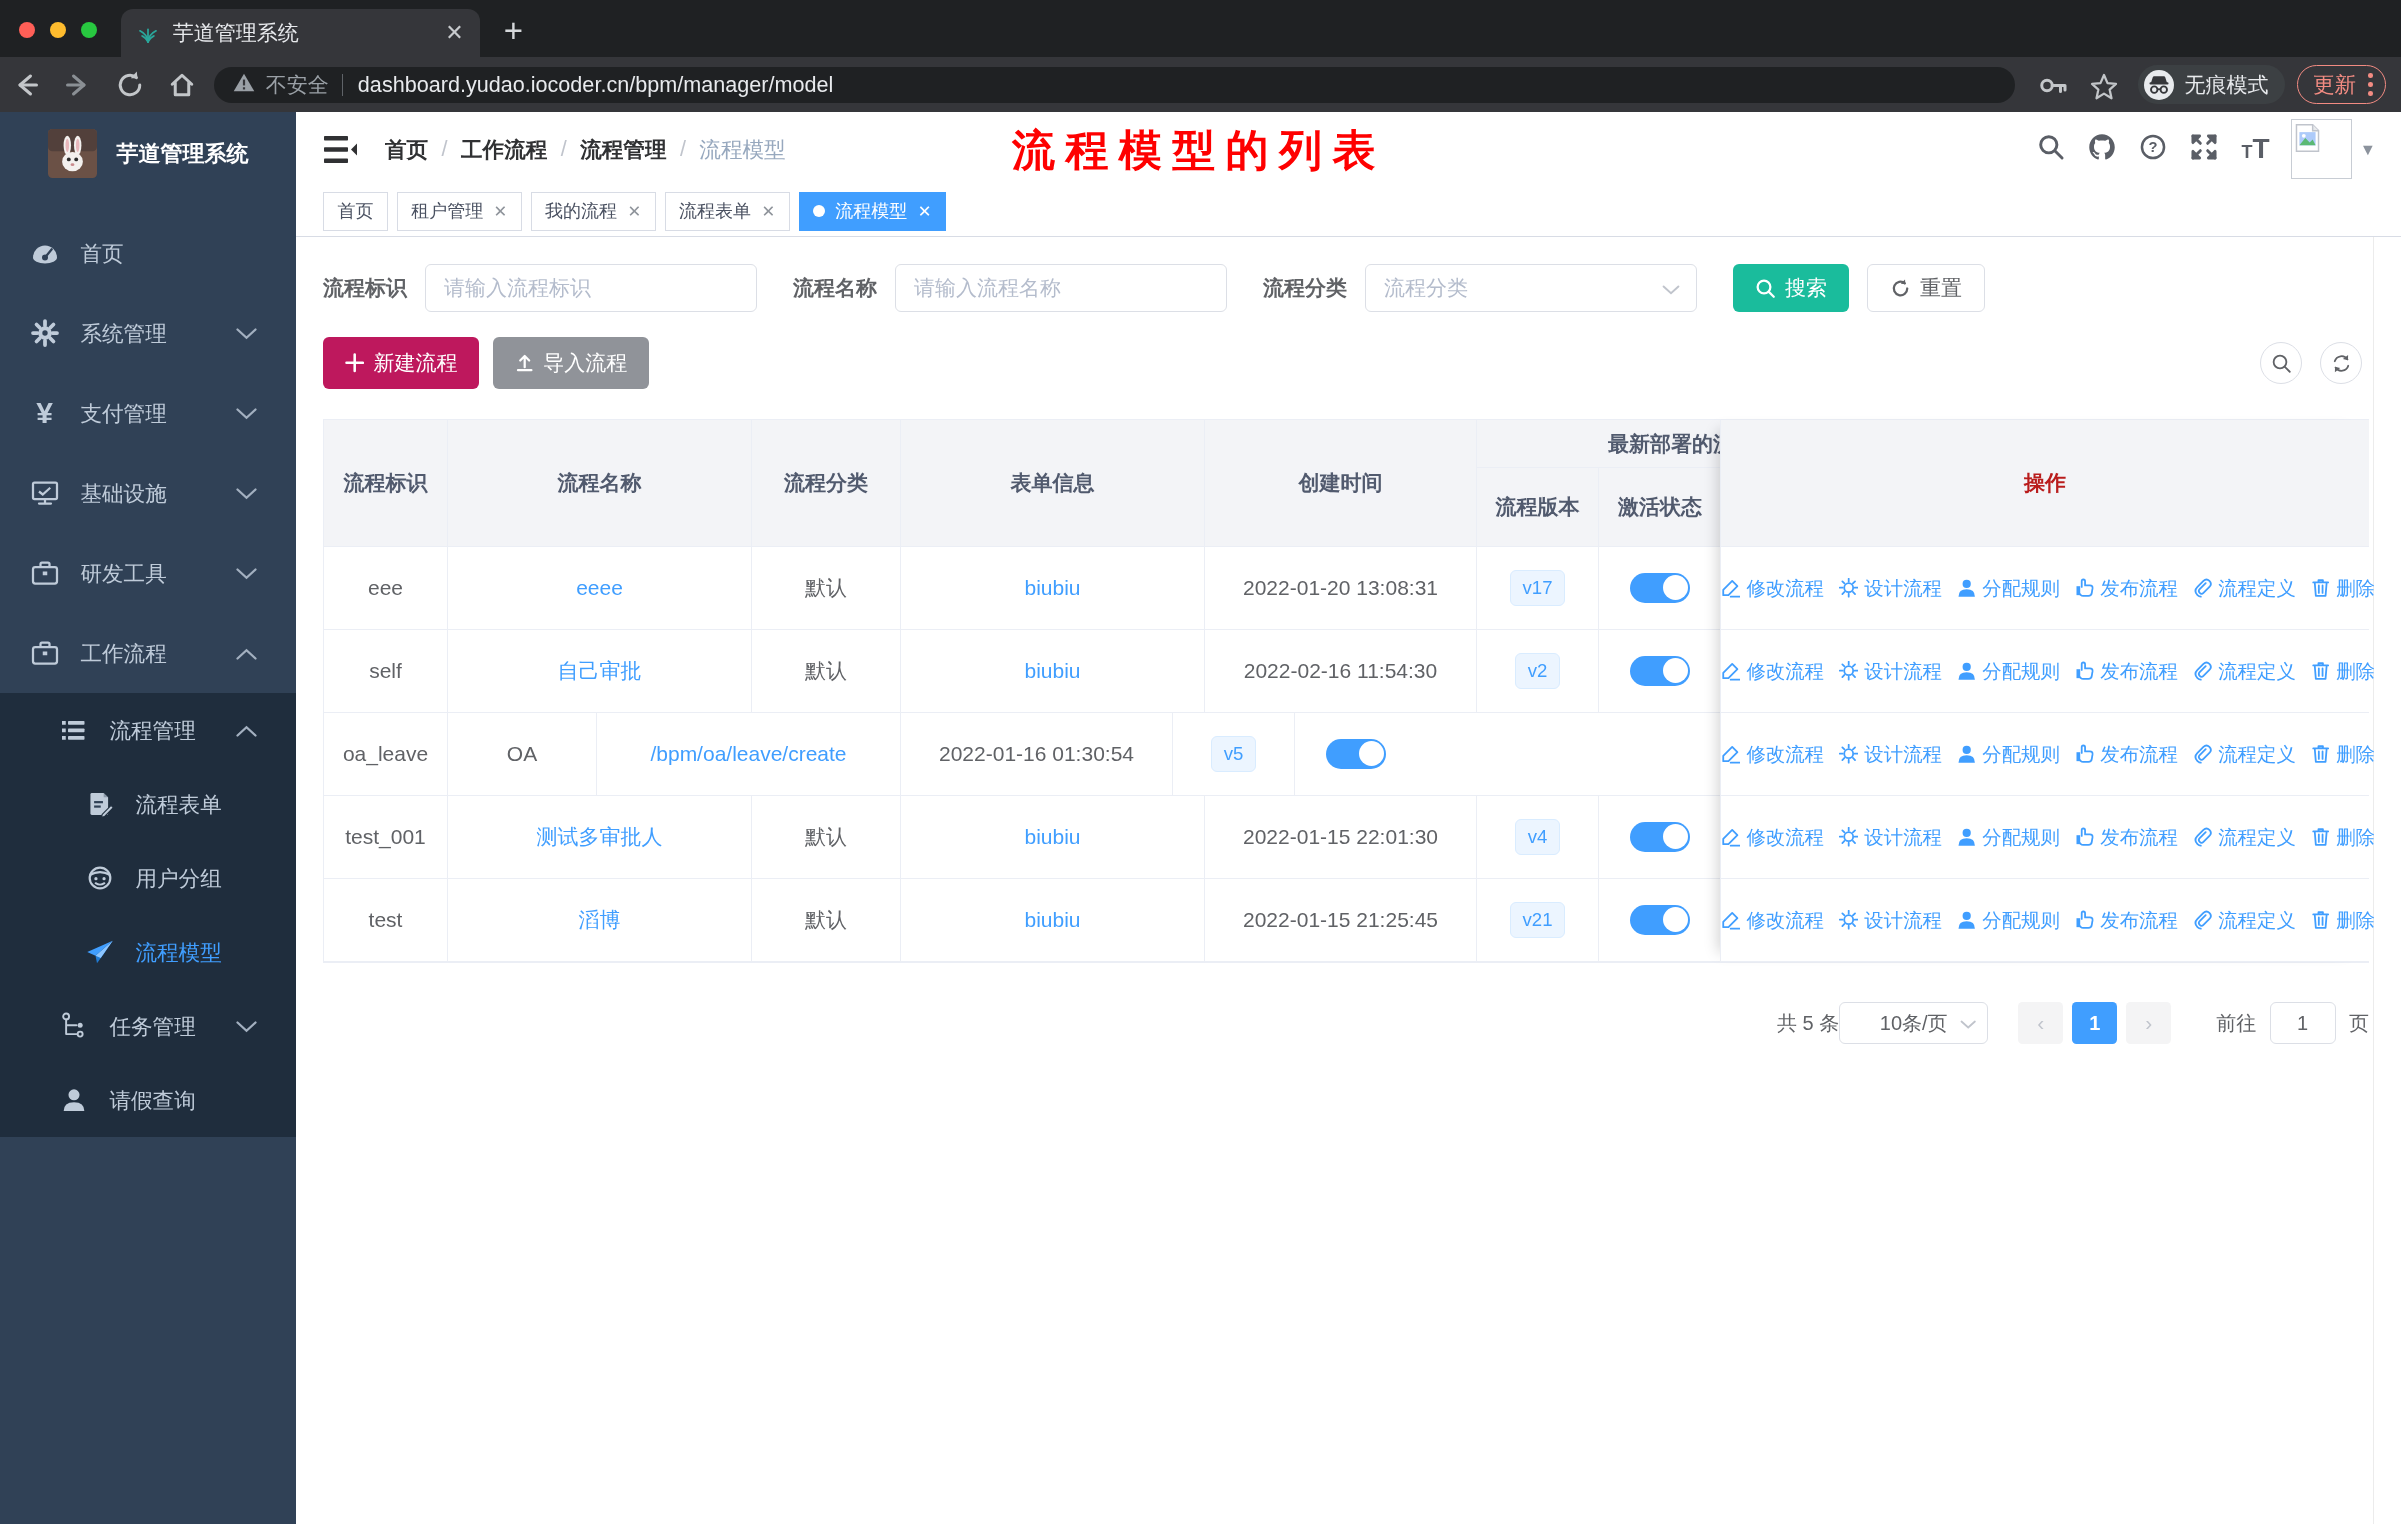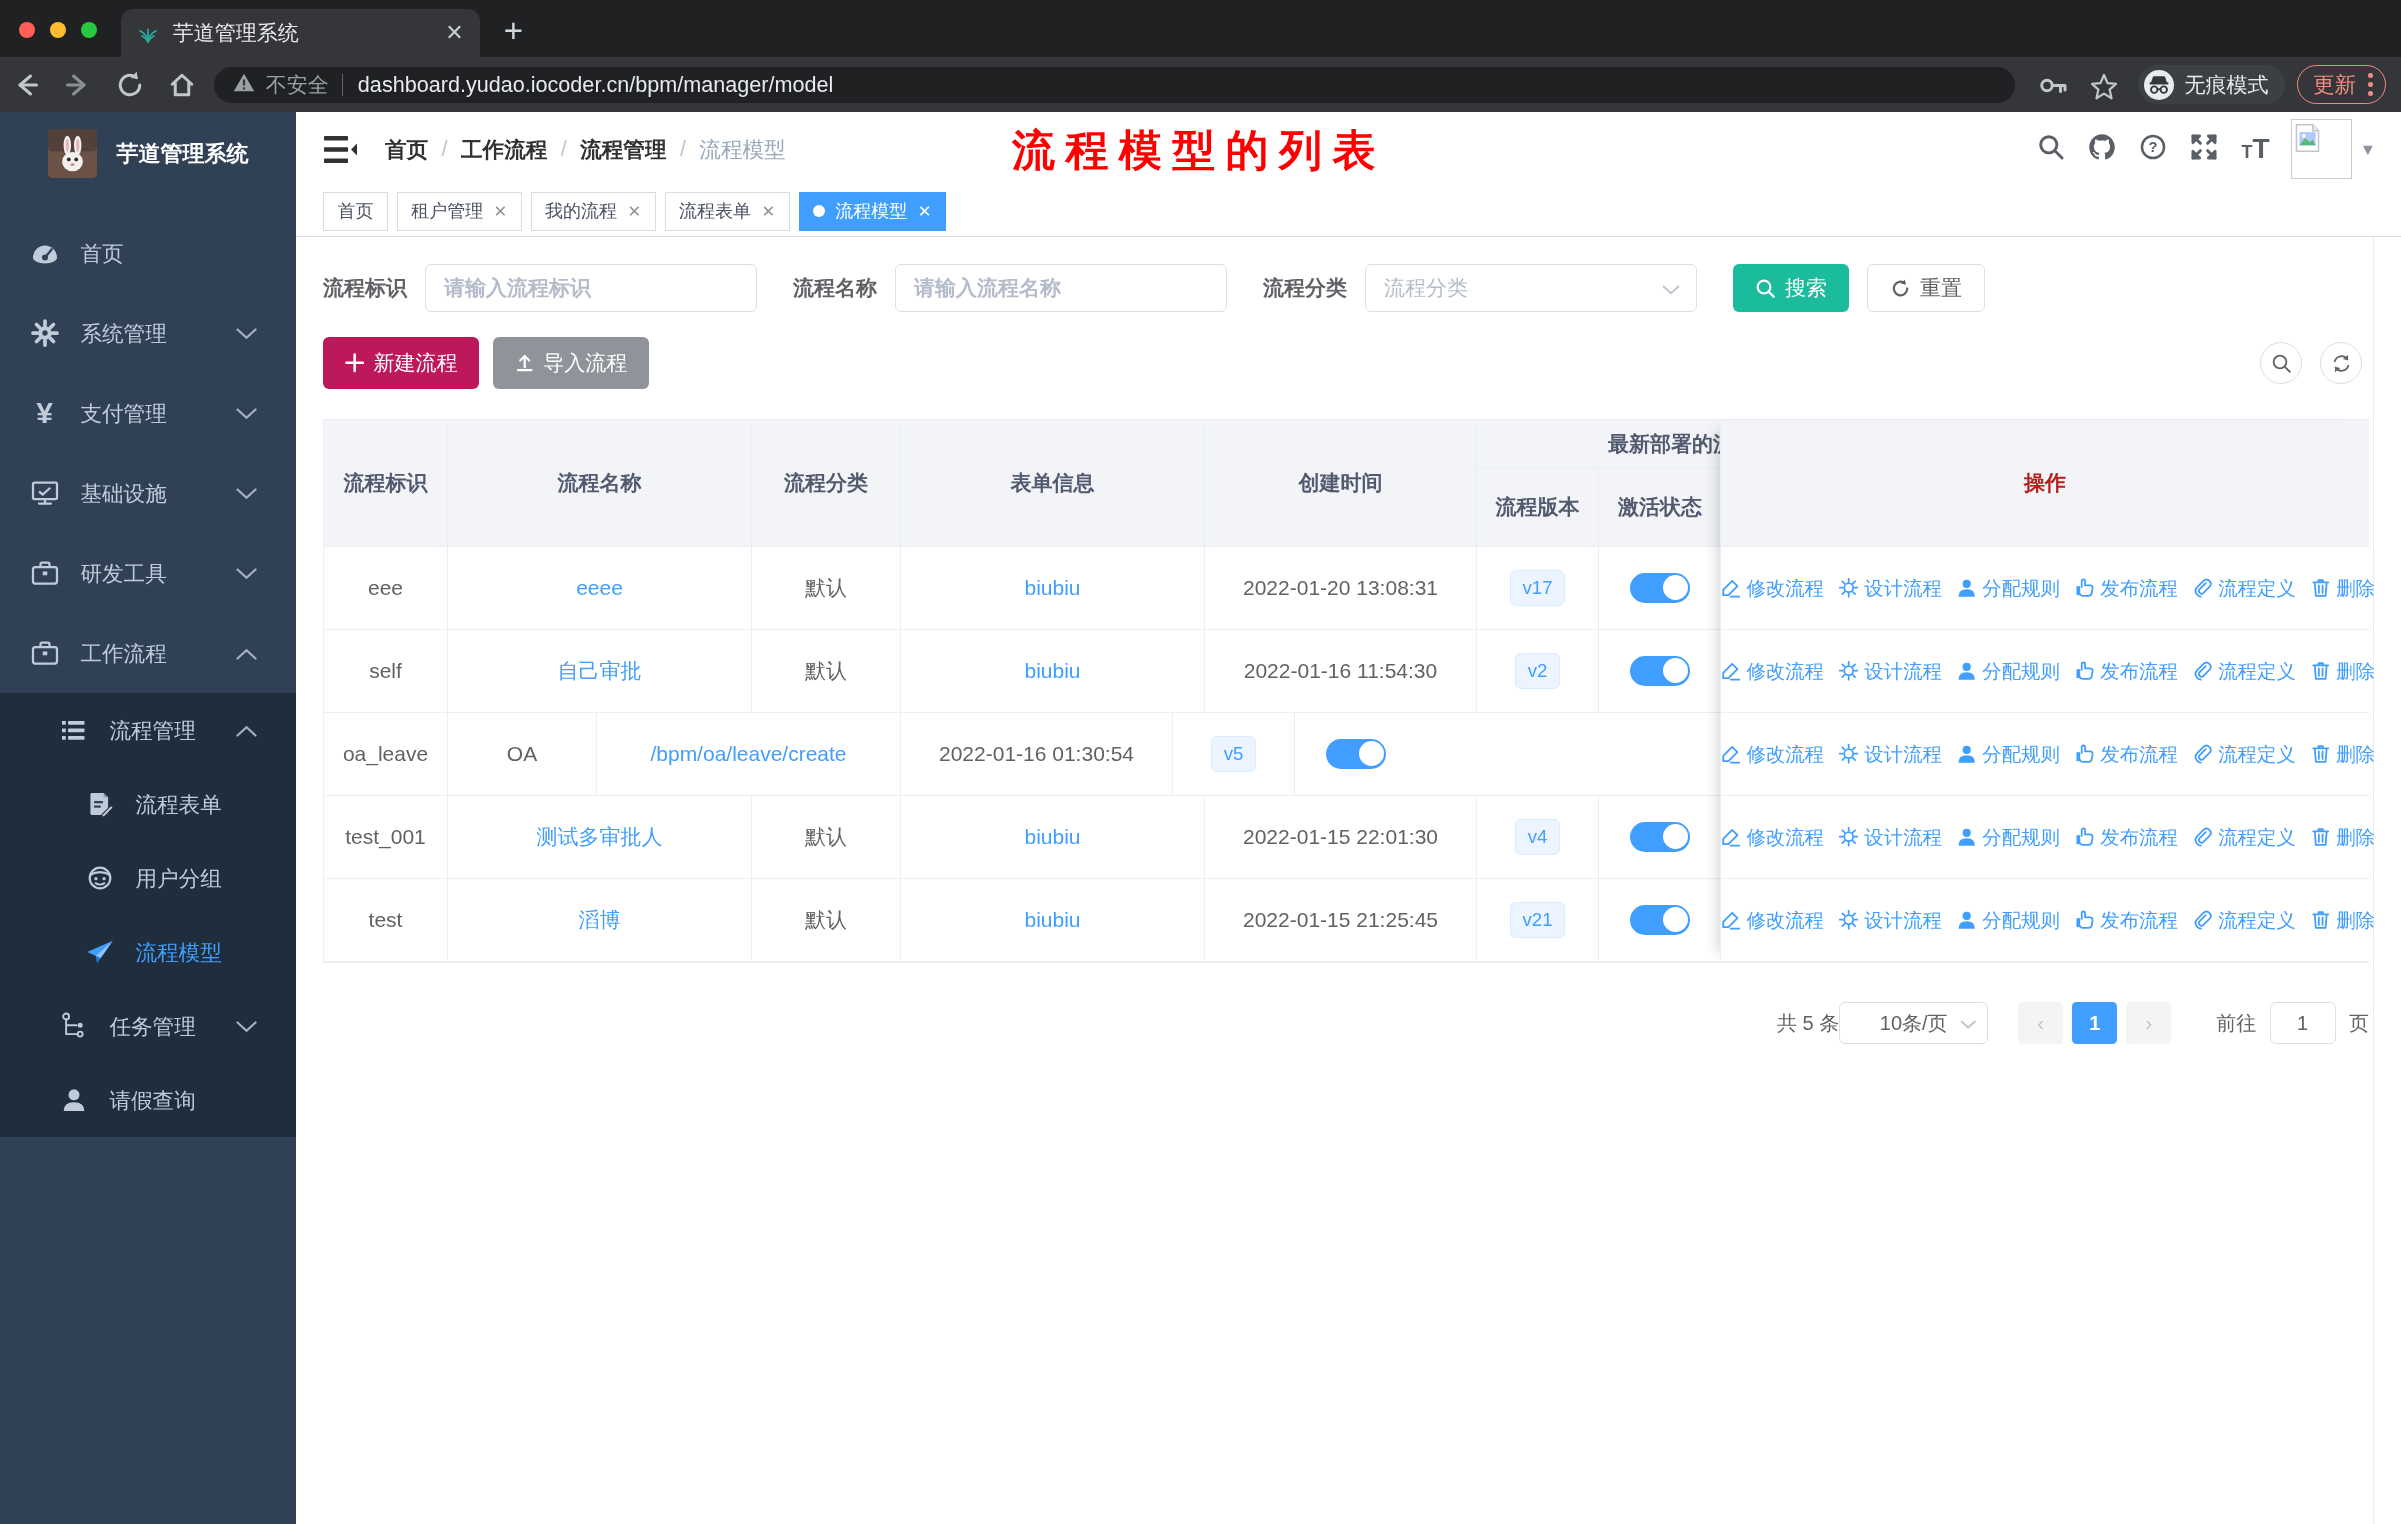--- a/index.html
+++ b/index.html
@@ -77,21 +77,21 @@
   .tag.active { background:#409eff; border-color:#409eff; color:#fff; }
   .tag.active .tag-close { color:#fff; }
   .tag-dot { width:12px; height:12px; border-radius:50%; background:#fff; margin-right:10.4px; }
 
   
   .content { position:relative; flex:1; padding:27px 0 0 27px; background:#fff; }
   .right-divider { position:absolute; right:27px; top:0; bottom:0; width:0.7px; background:#ececec; }
 
   .filter-row { display:flex; align-items:center; height:48px; margin-bottom:25px; }
   .f-label { font-weight:bold; color:#606266; margin-right:18px; white-space:nowrap; }
-  .f-input { width:332px; height:48px; border:1.5px solid #dcdfe6; border-radius:6px; padding:0 18px; font-size:21px; color:#606266; background:#fff; margin-right:36px; font-family:inherit;font-weight:bold; }
+  .f-input { width:332px; height:48px; border:1.5px solid #dcdfe6; border-radius:6px; padding:0 18px; font-size:21px; color:#606266; background:#fff; margin-right:36px; font-family:inherit; }
   .f-input::placeholder { color:#b4bccc; }
   .f-select { position:relative; width:332px; height:48px; border:1.5px solid #dcdfe6; border-radius:6px; margin-right:36px; display:flex; align-items:center; padding:0 18px; color:#b4bccc; background:#fff; }
   .f-select .sel-chev { position:absolute; right:16.4px; color:#c0c4cc; }
   .btn { height:48px; border-radius:6px; display:inline-flex; align-items:center; justify-content:center; font-size:21px; padding:0 22px; white-space:nowrap; border:none; font-family:inherit; }
   .btn .b-ico { margin-right:9px; display:inline-flex; }
   .btn-search { background:#1abc9c; color:#fff; margin-right:18px; }
   .btn-reset { background:#fff; color:#606266; border:1.5px solid #dcdfe6; }
 
   .action-row { display:flex; align-items:center; margin-bottom:30px; }
   .btn-create { background:#be185d; color:#fff; height:52px; margin-right:13.4px; }
@@ -592,21 +592,21 @@
 
   <div class="trow">
     <div class="td c1">self</div>
     <div class="td c2">
                   <a class="link">自己审批</a>
                 </div>
     <div class="td c3">默认</div>
     <div class="td c4">
                   <a class="link">biubiu</a>
                 </div>
-    <div class="td c5">2022-01-16 11:54:30</div>
+    <div class="td c5">2022-02-16 11:54:30</div>
     <div class="td c6">
                   <span class="v-badge">v2</span>
                 </div>
     <div class="td c7" style="border-right:none;">
                   <span class="switch">
                     <i></i>
                   </span>
                 </div>
   </div>
 

